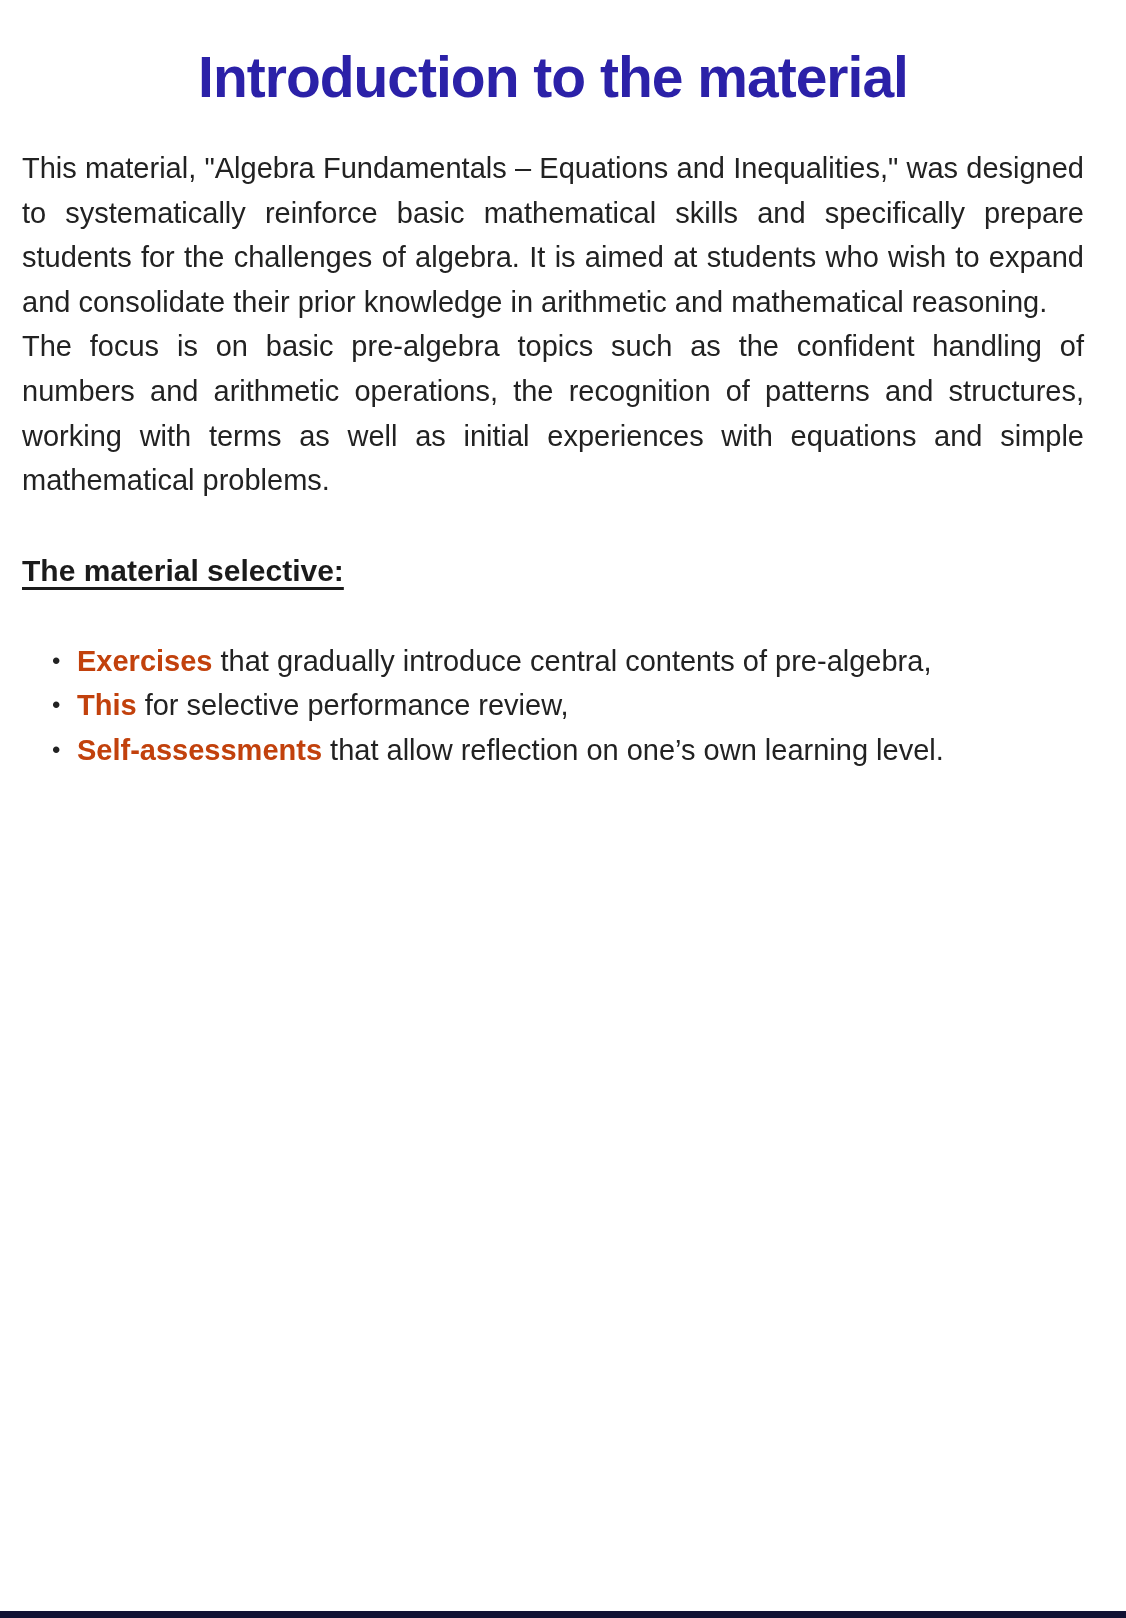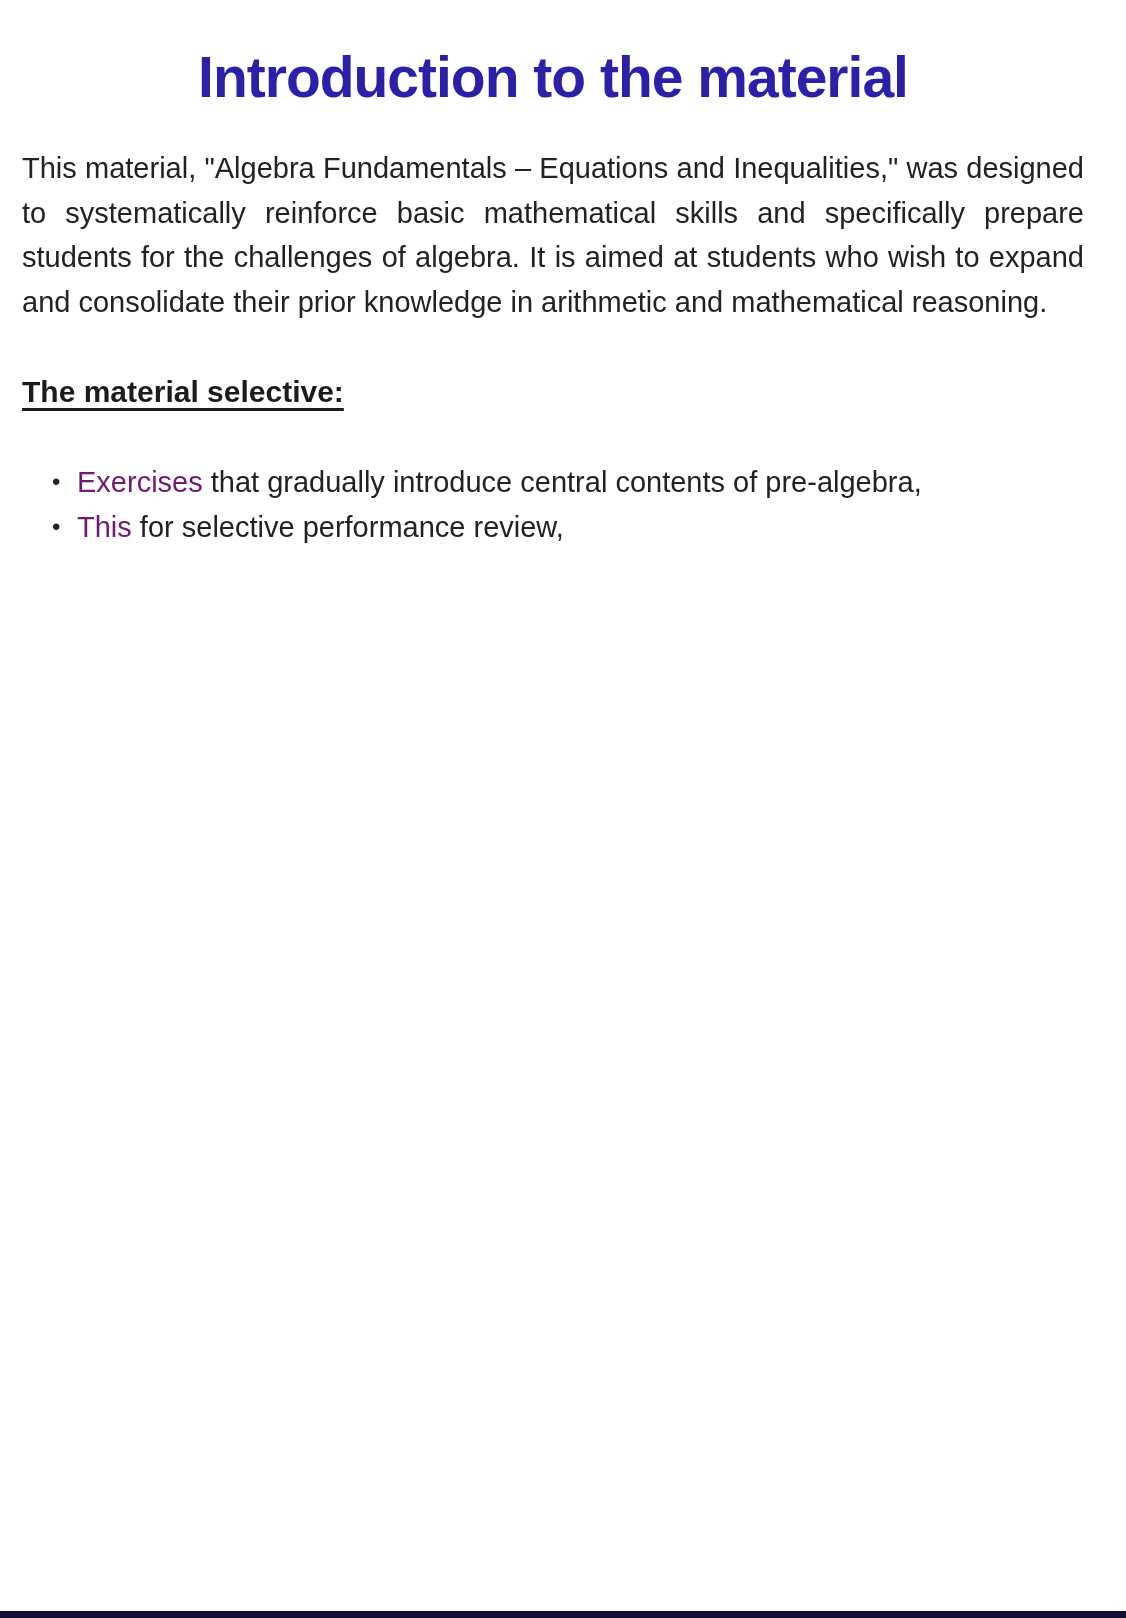--- a/index.html
+++ b/index.html
@@ -68,22 +68,22 @@
   .bullet-list li::before {
     content: "\2022";
     position: absolute;
     left: 2px;
     top: 0;
     font-size: 24px;
     line-height: 44.6px;
     color: #222222;
   }
   .lead-word {
-    font-weight: 400;
-    color: #701a75;
+    font-weight: 700;
+    color: #c2410c;
   }
   .closing {
     margin-top: 46px;
   }
   .footer-bar {
     position: absolute;
     left: 0;
     right: 0;
     bottom: 0;
     height: 7px;
@@ -92,28 +92,32 @@
 </style>
 </head>
 <body>
 
 <div class="page">
 
   <h1 class="doc-title">Introduction to the material</h1>
 
   <p class="body-text para-first">This material, "Algebra Fundamentals – Equations and Inequalities," was designed to systematically reinforce basic mathematical skills and specifically prepare students for the challenges of algebra. It is aimed at students who wish to expand and consolidate their prior knowledge in arithmetic and mathematical reasoning.</p>
 
+  <p class="body-text">The focus is on basic pre-algebra topics such as the confident handling of numbers and arithmetic operations, the recognition of patterns and structures, working with terms as well as initial experiences with equations and simple mathematical problems.</p>
 
   <h2 class="includes-heading">The material selective:</h2>
 
   <ul class="bullet-list">
     <li>
       <span class="lead-word">Exercises</span><span> that gradually introduce central contents of pre-algebra,</span>
     </li>
     <li>
       <span class="lead-word">This</span><span> for selective performance review,</span>
     </li>
+    <li>
+      <span class="lead-word">Self-assessments</span><span> that allow reflection on one’s own learning level.</span>
+    </li>
   </ul>
 
 
   <div class="footer-bar"></div>
 
 </div>
 
 </body></html>

